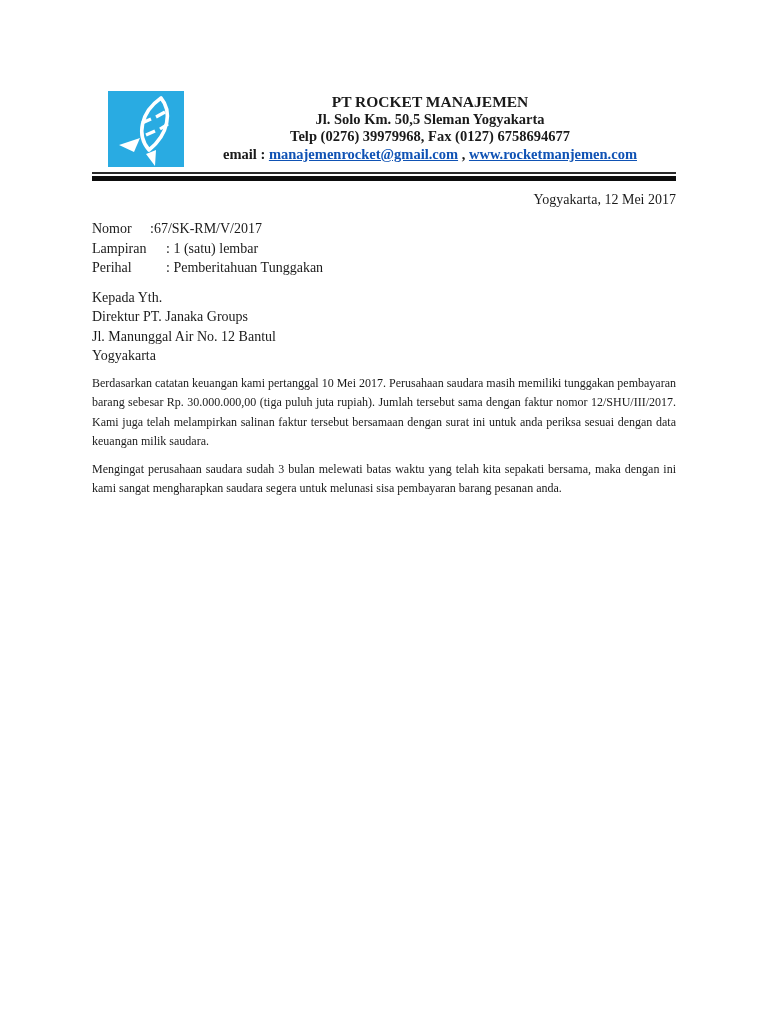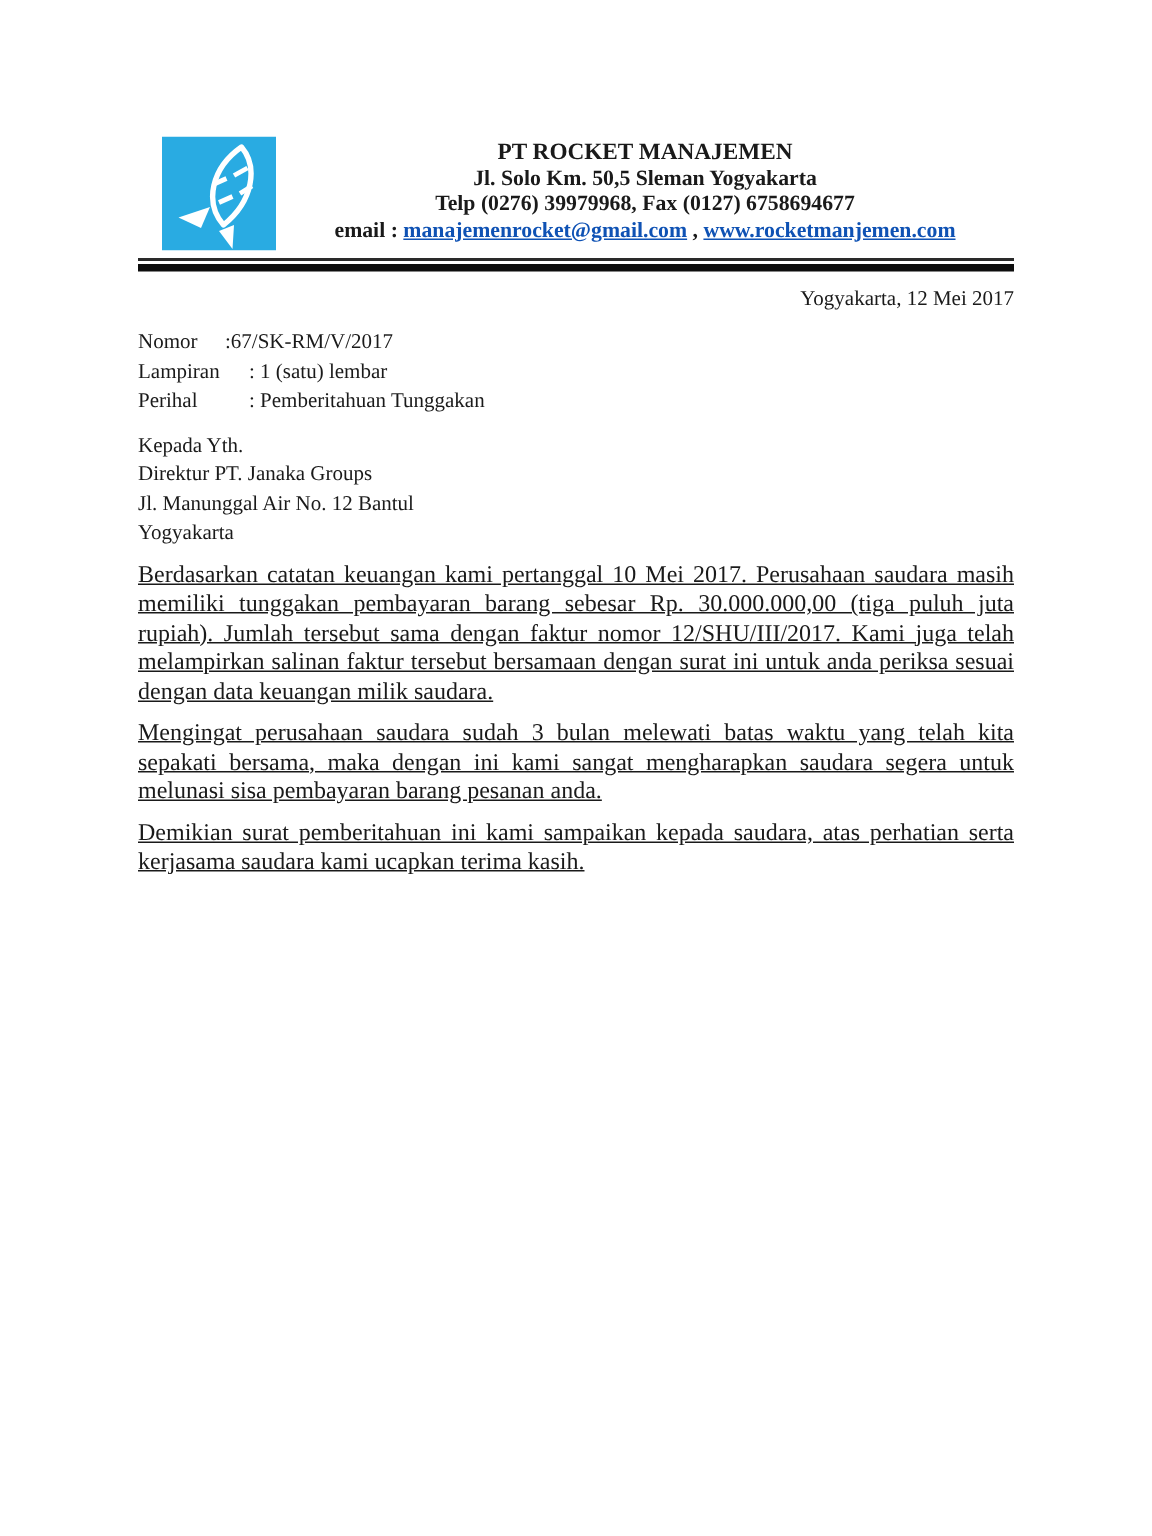--- a/index.html
+++ b/index.html
@@ -63,24 +63,23 @@
   .meta-label { display: inline-block; flex: 0 0 auto; }
   .meta-row:nth-child(1) .meta-label { width: 58px; }
   .meta-row:nth-child(2) .meta-label { width: 74px; }
   .meta-row:nth-child(3) .meta-label { width: 74px; }
 
   .recipient { margin-top: 10px; font-size: 14px; line-height: 19.5px; }
   .salutation { margin-top: 9px; font-size: 14px; line-height: 19.5px; }
 
   .para {
     margin: 8px 0 0 0;
-    font-size: 16px; line-height: 19.5px;
+    font-size: 12px; line-height: 19.5px;
     text-align: justify;
     text-justify: inter-word;
-    text-decoration: underline;
   }
 
   
   .closing {
     margin-top: 9px;
     font-family: "DejaVu Serif", serif;
     font-weight: bold;
     font-size: 13.5px;
     line-height: 19.5px;
     color: #111111;
@@ -144,17 +143,16 @@
     <div class="recipient">
       <div>Kepada Yth.</div>
       <div>Direktur PT. Janaka Groups</div>
       <div>Jl. Manunggal Air No. 12 Bantul</div>
       <div>Yogyakarta</div>
     </div>
 
 
     <p class="para">Berdasarkan catatan keuangan kami pertanggal 10 Mei 2017. Perusahaan saudara masih memiliki tunggakan pembayaran barang sebesar Rp. 30.000.000,00 (tiga puluh juta rupiah). Jumlah tersebut sama dengan faktur nomor 12/SHU/III/2017. Kami juga telah melampirkan salinan faktur tersebut bersamaan dengan surat ini untuk anda periksa sesuai dengan data keuangan milik saudara.</p>
     <p class="para">Mengingat perusahaan saudara sudah 3 bulan melewati batas waktu yang telah kita sepakati bersama, maka dengan ini kami sangat mengharapkan saudara segera untuk melunasi sisa pembayaran barang pesanan anda.</p>
-    <p class="para">Demikian surat pemberitahuan ini kami sampaikan kepada saudara, atas perhatian serta kerjasama saudara kami ucapkan terima kasih.</p>
 
 
   </div>
 </div>
 
 </body></html>

